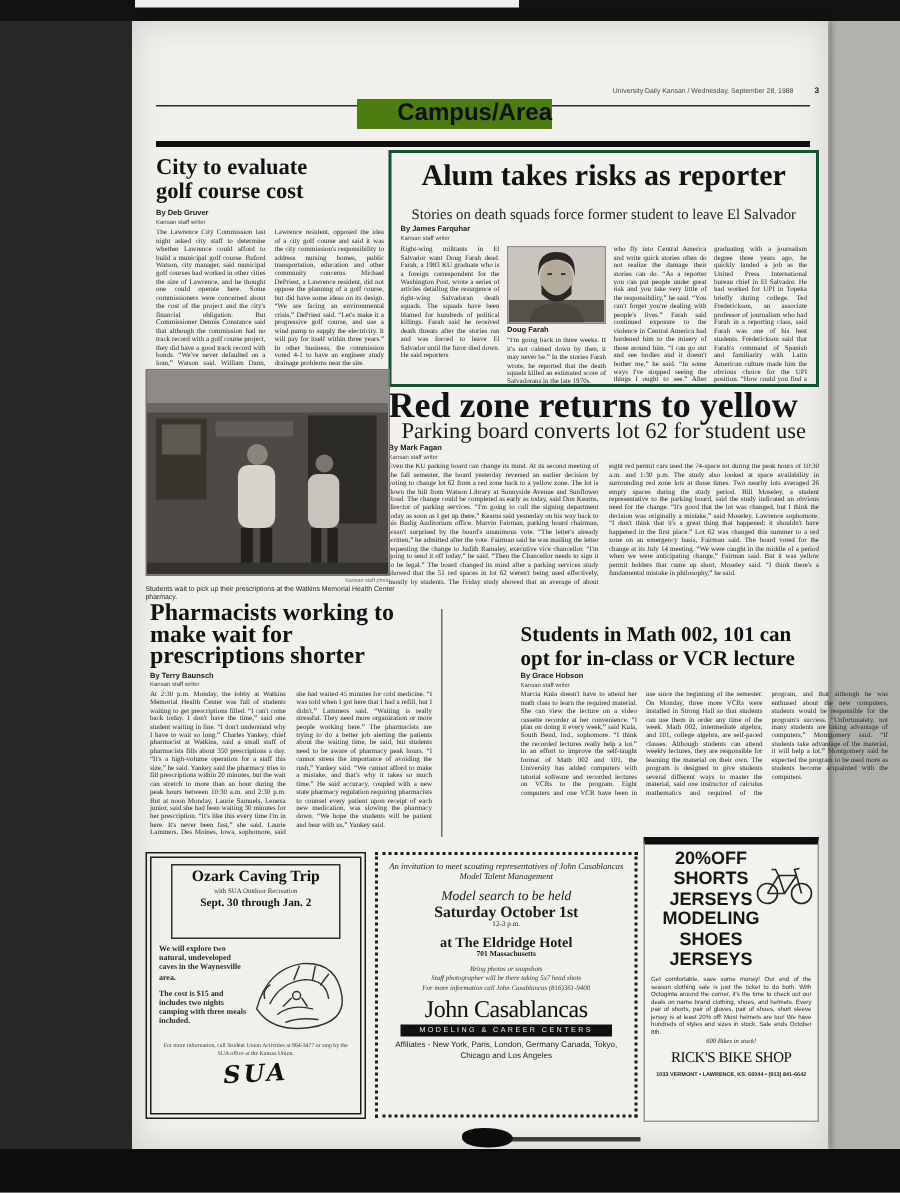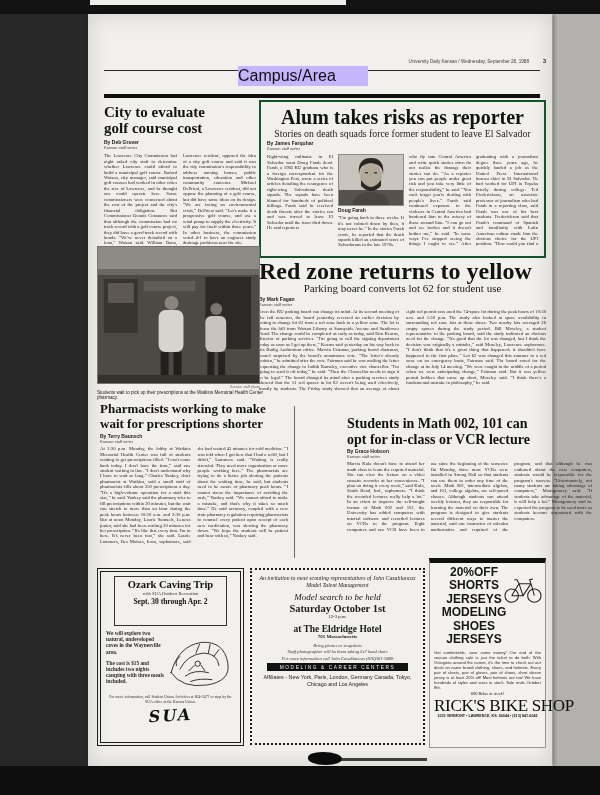--- a/index.html
+++ b/index.html
@@ -14,56 +14,56 @@
   .page{
     position:absolute;left:88px;top:14px;width:464px;height:752px;
     background:#f2f0ec;box-shadow:inset 0 0 22px rgba(0,0,0,.14), 2px 0 4px rgba(0,0,0,.35);
   }
   .abs{position:absolute;}
   
   .mast{top:44px;right:6px;display:flex;gap:14px;align-items:baseline;
         font-family:"Liberation Sans",sans-serif;font-size:4.6px;color:#3e3e3e;}
   .mast .pg{font-weight:bold;font-size:5.5px;color:#222;}
   .rule-thin{top:56px;left:16px;width:436px;height:1px;background:#2a2a2a;}
-  .section-title{top:52px;left:150px;width:130px;text-align:left;background:#c4b5fd;
-        font-family:"Liberation Sans",sans-serif;font-weight:normal;font-size:16px;line-height:20px;color:#111;}
+  .section-title{top:52px;left:150px;width:130px;text-align:right;background:#4d7c0f;
+        font-family:"Liberation Sans",sans-serif;font-weight:bold;font-size:16px;line-height:20px;color:#111;}
   .rule-thick{top:80px;left:16px;width:436px;height:4px;background:#101010;}
   
   .hl{font-weight:bold;color:#121212;}
   .byline{font-family:"Liberation Sans",sans-serif;font-weight:bold;font-size:5px;line-height:5.6px;color:#222;}
   .byline-sub{font-family:"Liberation Sans",sans-serif;font-weight:normal;font-size:4px;line-height:4.6px;color:#444;}
   .bodytxt{font-size:4.7px;line-height:5.45px;text-align:justify;color:#232323;overflow:hidden;}
   .cols2{column-count:2;column-gap:7px;}
   .cols3{column-count:3;column-gap:6px;}
   
   .golf{left:16px;top:90px;width:152px;}
   .golf .hl{font-size:15px;line-height:16px;width:128px;}
   .golf .bodytxt{margin-top:3px;height:98px;column-gap:6px;}
   
   .alum{left:171px;top:86px;width:287px;height:158px;border:2px solid #14532d;padding:5px 6px;box-sizing:border-box;}
   .alum .hl{font-size:20px;line-height:21px;text-align:center;}
-  .alum .subhead{font-size:9.8px;line-height:11px;text-align:center;margin-top:0;color:#1c1c1c;}
+  .alum .subhead{font-size:9.8px;line-height:11px;text-align:center;margin-top:10px;color:#1c1c1c;}
   .alum-cols{display:flex;gap:5px;margin-top:3px;height:94px;overflow:hidden;}
   .alum-col{width:66px;flex:none;}
   .alum-col.wide{flex:1;width:auto;}
   .portrait{width:64px;height:50px;border:1px solid #8f8c86;display:block;}
   .portrait-cap{font-family:"Liberation Sans",sans-serif;font-weight:bold;font-size:5px;margin:1px 0 2px;}
   
   .redzone{left:171px;top:248px;width:287px;}
   .redzone .hl{font-size:24px;line-height:19px;text-align:left;}
-  .redzone .subhead{font-size:11px;line-height:12px;text-align:center;margin-top:1px;}
+  .redzone .subhead{font-size:15px;line-height:12px;text-align:center;margin-top:1px;}
   .redzone .byline{margin-top:3px;}
   .redzone .bodytxt{margin-top:2px;height:100px;}
   
   .ph-photo{left:9px;top:232px;width:163px;height:138px;border:1px solid #77746f;box-sizing:border-box;}
   .ph-credit{left:9px;top:371px;width:163px;text-align:right;font-family:"Liberation Sans",sans-serif;font-size:3.6px;color:#6a6a6a;}
   .ph-caption{left:9px;top:376px;width:178px;font-family:"Liberation Sans",sans-serif;font-size:4.6px;line-height:5.4px;color:#222;}
   
   .pharm{left:12px;top:388px;width:188px;}
-  .pharm .hl{font-size:13px;line-height:14.5px;}
+  .pharm .hl{font-size:16px;line-height:14.5px;}
   .pharm .byline{margin-top:3px;}
   .pharm .bodytxt{margin-top:2px;height:108px;}
   .vrule{left:206px;top:392px;width:1px;height:152px;background:#6a6a6a;}
   
   .math{left:213px;top:402px;width:245px;margin-left:46px;}
   .math .hl{font-size:14px;line-height:15.5px;}
   .math .byline{margin-top:2px;}
   .math .bodytxt{margin-top:2px;height:86px;}
   
   .ad-ozark{left:9px;top:554px;width:147px;height:178px;border:1.5px solid #1c1c1c;box-sizing:border-box;padding:2px;}
@@ -93,21 +93,21 @@
              letter-spacing:1.6px;padding:1.5px 0;margin:1.5px 8px 0;}
   .jc-aff{font-family:"Liberation Sans",sans-serif;font-size:5.4px;line-height:6.4px;margin-top:3px;color:#222;}
   .ad-ricks{left:341px;top:544px;width:117px;height:190px;box-sizing:border-box;
             border:1px solid #9a9792;border-top:5px solid #0f0f0f;padding:3px 4px;background:#f4f2ee;}
   .rk-head{position:relative;height:82px;}
   .rk-lines{width:80px;text-align:center;font-family:"Liberation Sans",sans-serif;font-weight:bold;
             font-size:12px;line-height:13.4px;color:#161616;}
   .rk-bike{position:absolute;right:-2px;top:6px;}
   .rk-body{font-family:"Liberation Sans",sans-serif;font-size:4.1px;line-height:5px;text-align:justify;color:#2a2a2a;margin-top:2px;}
   .rk-stock{font-style:italic;font-size:4.4px;text-align:center;margin-top:1px;}
-  .rk-name{font-size:17px;line-height:14px;text-align:left;margin-top:3px;white-space:nowrap;letter-spacing:-.3px;color:#0d0d0d;}
+  .rk-name{font-size:10px;line-height:14px;text-align:center;margin-top:3px;white-space:nowrap;letter-spacing:-.3px;color:#0d0d0d;}
   .rk-addr{font-family:"Liberation Sans",sans-serif;font-weight:bold;font-size:3.7px;text-align:center;white-space:nowrap;color:#222;margin-top:1px;}
   .smudge{left:220px;top:738px;width:34px;height:13px;background:#0c0c0c;border-radius:45% 60% 50% 55%;}
   .streak{left:253px;top:744px;width:86px;height:2.5px;background:#1f1f1f;opacity:.85;}
 </style>
 </head>
 <body>
 
 <div class="top-band abs"></div>
 <div class="top-sliver abs"></div>
 <div class="right-strip abs"></div>
@@ -205,21 +205,21 @@
     <div class="byline">By Grace Hobson</div>
     <div class="byline-sub">Kansan staff writer</div>
     <div class="bodytxt cols3">Marcia Kula doesn't have to attend her math class to learn the required material. She can view the lecture on a video cassette recorder at her convenience. “I plan on doing it every week,” said Kula, South Bend, Ind., sophomore. “I think the recorded lectures really help a lot.” In an effort to improve the self-taught format of Math 002 and 101, the University has added computers with tutorial software and recorded lectures on VCRs to the program. Eight computers and one VCR have been in use since the beginning of the semester. On Monday, three more VCRs were installed in Strong Hall so that students can use them in order any time of the week. Math 002, intermediate algebra, and 101, college algebra, are self-paced classes. Although students can attend weekly lectures, they are responsible for learning the material on their own. The program is designed to give students several different ways to master the material, said one instructor of calculus mathematics and required of the program, and that although he was enthused about the new computers, students would be responsible for the program's success. “Unfortunately, not many students are taking advantage of computers,” Montgomery said. “If students take advantage of the material, it will help a lot.” Montgomery said he expected the program to be used more as students become acquainted with the computers.</div>
   </div>
 
   <div class="abs ad-ozark">
     <div class="inner">
       <div class="oz-titlebox">
         <div class="oz-t1">Ozark Caving Trip</div>
         <div class="oz-t2">with SUA Outdoor Recreation</div>
-        <div class="oz-t3">Sept. 30 through Apr. 2</div>
+        <div class="oz-t3">Sept. 30 through Jan. 2</div>
       </div>
       <div class="oz-row">
         <div class="oz-body">
           <p>We will explore two natural, undeveloped caves in the Waynesville area.</p>
           <p>The cost is $15 and includes two nights camping with three meals included.</p>
         </div>
         <svg class="oz-cave" viewBox="0 0 80 72" xmlns="http://www.w3.org/2000/svg" fill="none" stroke="#35322d" stroke-width="1.1" stroke-linecap="round">
           <path d="M8 48 Q16 18 42 14 Q68 12 72 38 Q75 58 48 62 Q20 66 8 48 Z"></path>
           <path d="M18 44 Q26 28 44 26 Q60 26 62 40"></path>
           <path d="M24 52 Q34 44 50 48"></path>
@@ -238,20 +238,21 @@
   <div class="abs ad-jc">
     <div class="jc-invite">An invitation to meet scouting representatives of John Casablancas Model Talent Management</div>
     <div class="jc-search">Model search to be held</div>
     <div class="jc-date">Saturday October 1st</div>
     <div class="jc-time">12-3 p.m.</div>
     <div class="jc-venue">at The Eldridge Hotel</div>
     <div class="jc-addr">701 Massachusetts</div>
     <div class="jc-note">Bring photos or snapshots</div>
     <div class="jc-note" style="margin-top:1px;">Staff photographer will be there taking 5x7 head shots</div>
     <div class="jc-note" style="margin-top:1px;">For more information call John Casablancas (816)361-9400</div>
+    <div class="jc-name">John Casablancas</div>
     <div class="jc-banner">MODELING &amp; CAREER CENTERS</div>
     <div class="jc-aff">Affiliates - New York, Paris, London, Germany Canada, Tokyo, Chicago and Los Angeles</div>
   </div>
 
   <div class="abs ad-ricks">
     <div class="rk-head">
       <div class="rk-lines">
         <div>20%OFF</div>
         <div>SHORTS</div>
         <div>JERSEYS</div>

